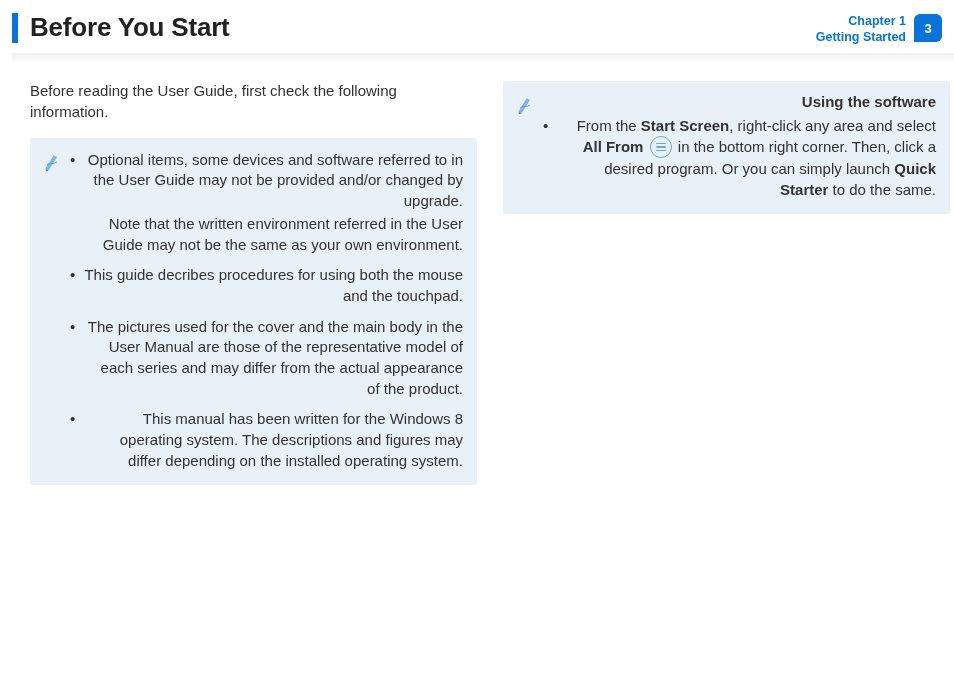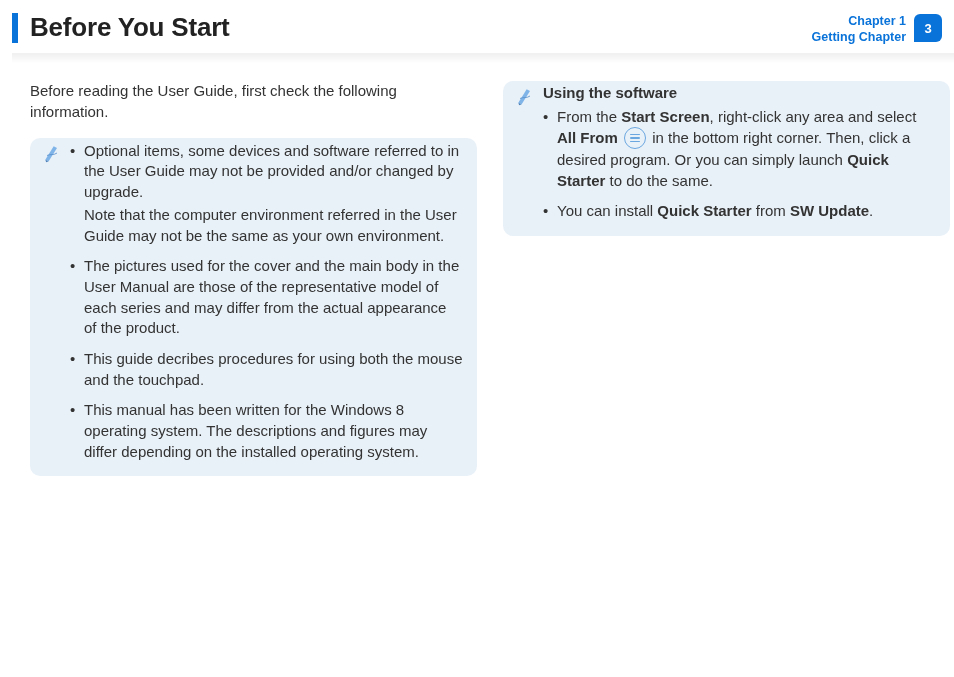--- a/index.html
+++ b/index.html
@@ -9,21 +9,21 @@
   .title-wrap { display: flex; align-items: flex-start; }
   .blue-tab { width: 6px; height: 30px; background: #0a73d9; margin-right: 12px; margin-top: 1px; }
   .title { font-size: 26px; font-weight: 700; color: #222; letter-spacing: -0.2px; }
   .header-right { margin-left: auto; display: flex; align-items: flex-start; padding-right: 24px; }
   .chapter-col { text-align: right; color: #0a73d9; font-size: 12.5px; font-weight: 600; line-height: 1.25; margin-right: 8px; margin-top: 2px; }
   .page-badge { background: #0a73d9; color: #fff; width: 28px; height: 28px; border-radius: 6px 6px 6px 0; display: flex; align-items: center; justify-content: center; font-size: 13px; font-weight: 600; margin-top: 2px; }
   .divider { height: 10px; margin-top: 8px; background: linear-gradient(to bottom, rgba(0,0,0,0.06), rgba(0,0,0,0)); border-top: 1px solid rgba(0,0,0,0.05); }
   .content { display: flex; gap: 26px; padding: 18px 16px 0 18px; }
   .col { flex: 1 1 50%; }
   .intro { font-size: 15px; color: #333; line-height: 1.35; margin-bottom: 16px; }
-  .note-box { background: #e9f1f8; border-radius: 10px; padding: 3px 14px 14px 12px; }
+  .note-box { background: #e9f1f8; border-radius: 2px; padding: 12px 14px 14px 12px; text-align: right; }
   .note-head { display: flex; align-items: flex-start; gap: 8px; }
   .note-icon { width: 20px; flex: 0 0 20px; margin-top: 2px; }
   .note-title { font-weight: 700; font-size: 15px; color: #333; }
   ul.bullets { list-style: none; padding: 0; margin: 0; }
   ul.bullets > li { position: relative; padding-left: 14px; font-size: 15px; line-height: 1.38; color: #333; margin-bottom: 10px; }
   ul.bullets > li:last-child { margin-bottom: 0; }
   ul.bullets > li::before { content: "•"; position: absolute; left: 0; top: 0; color: #333; }
   .sub { display: block; margin-top: 2px; }
   .left-note ul.bullets { margin-top: 0; }
   .left-note-row { display: flex; align-items: flex-start; gap: 8px; }
@@ -38,21 +38,21 @@
 
 <div class="page">
   <div class="header">
     <div class="title-wrap">
       <div class="blue-tab"></div>
       <div class="title">Before You Start</div>
     </div>
     <div class="header-right">
       <div class="chapter-col">
         <div>Chapter 1</div>
-        <div>Getting Chapter</div>
+        <div>Getting Started</div>
       </div>
       <div class="page-badge">
         <span>3</span>
       </div>
     </div>
   </div>
 
   <div class="divider"></div>
 
   <div class="content">
@@ -64,27 +64,27 @@
           <div class="note-icon">
             <svg viewBox="0 0 24 24" width="20" height="20">
               <path d="M4 20 L14 4 L18 6 L8 22 Z" fill="#7fb4e8"></path>
               <path d="M4 20 L8 22 L5 23 Z" fill="#4a80b8"></path>
               <path d="M6 15 C10 13 14 15 18 12" stroke="#5a90cc" stroke-width="1" fill="none"></path>
             </svg>
           </div>
           <ul class="bullets" style="flex:1;">
             <li>
               <span>Optional items, some devices and software referred to in the User Guide may not be provided and/or changed by upgrade.</span>
-              <span class="sub">Note that the computer environment referred in the User Guide may not be the same as your own environment.</span>
+              <span class="sub">Note that the written environment referred in the User Guide may not be the same as your own environment.</span>
+            </li>
+            <li>
+              <span>This guide decribes procedures for using both the mouse and the touchpad.</span>
             </li>
             <li>
               <span>The pictures used for the cover and the main body in the User Manual are those of the representative model of each series and may differ from the actual appearance of the product.</span>
-            </li>
-            <li>
-              <span>This guide decribes procedures for using both the mouse and the touchpad.</span>
             </li>
             <li>
               <span>This manual has been written for the Windows 8 operating system. The descriptions and figures may differ depending on the installed operating system.</span>
             </li>
           </ul>
         </div>
       </div>
     </div>
 
     <div class="col">
@@ -103,22 +103,19 @@
               <li>
                 <span>From the </span><b>Start Screen</b><span>, right-click any area and select </span><b>All From</b>
                 <span class="circle-icon">
                     <span>
                       <i></i>
                       <i></i>
                       <i></i>
                     </span>
                   </span><span> in the bottom right corner. Then, click a desired program. Or you can simply launch </span><b>Quick Starter</b><span> to do the same.</span>
               </li>
-              <li>
-                <span>You can install </span><b>Quick Starter</b><span> from </span><b>SW Update</b><span>.</span>
-              </li>
             </ul>
           </div>
         </div>
       </div>
     </div>
   </div>
 </div>
 
 </body></html>

